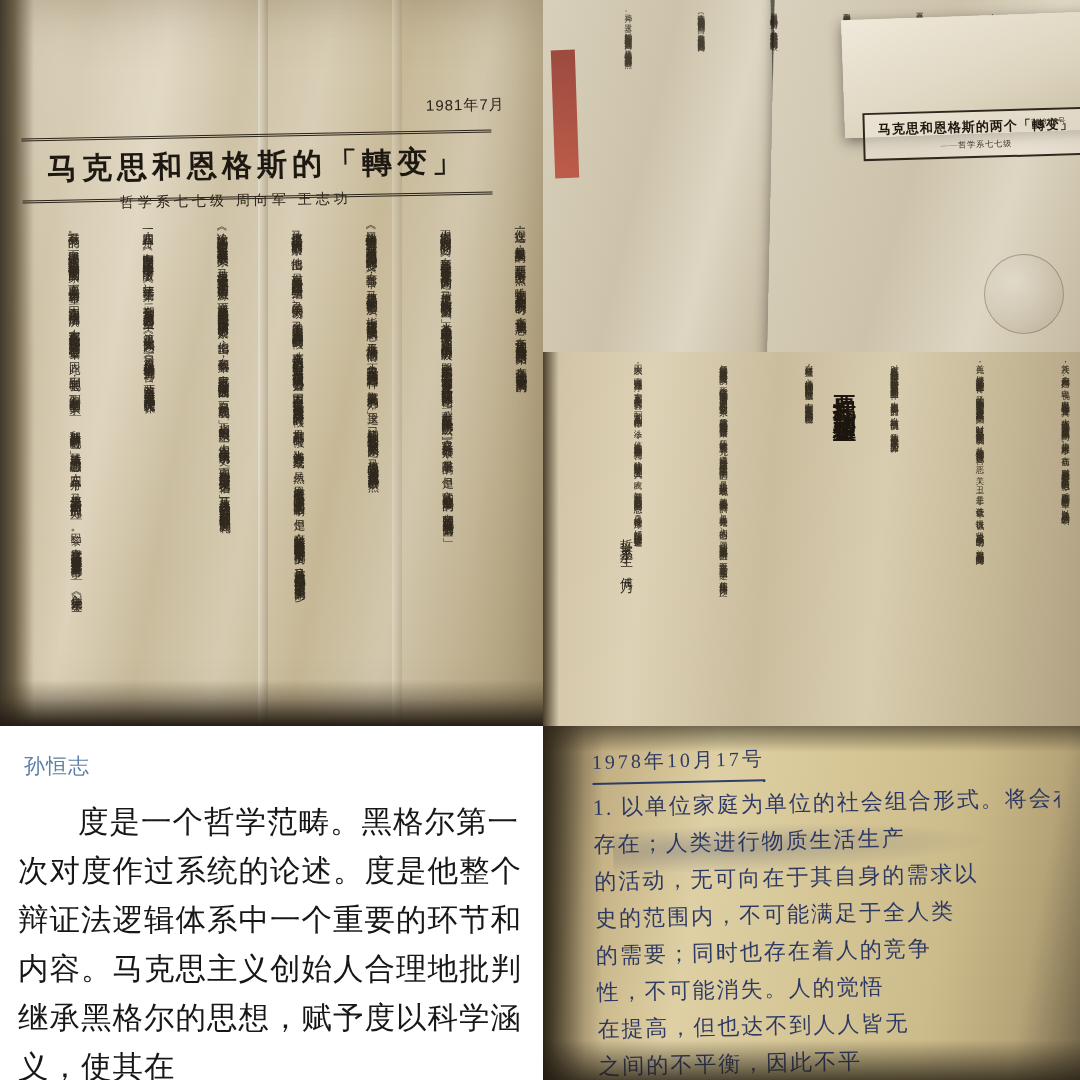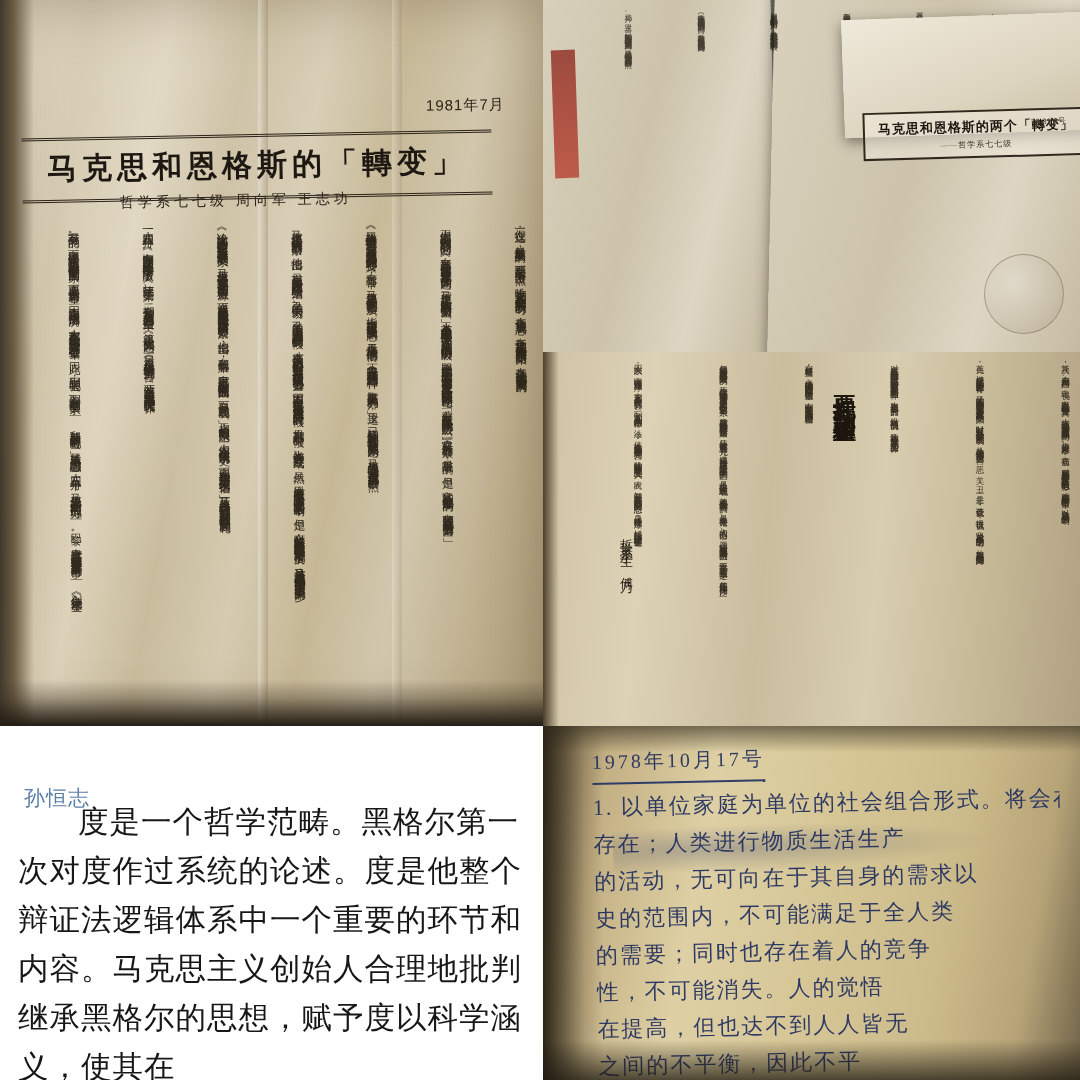--- a/index.html
+++ b/index.html
@@ -195,21 +195,21 @@
     letter-spacing: 4px; color: #241d13;
   }
 
   
   .p-d {
     left: 0; top: 726px; width: 543px; height: 354px;
     background: #ffffff;
   }
   .p-d .author-name {
     position: absolute; left: 24px; top: 26px;
-    font-size: 21px; color: #5b7fa6; letter-spacing: 1px; margin-top: 32px;
+    font-size: 21px; color: #5b7fa6; letter-spacing: 1px;
   }
   .p-d .body {
     position: absolute; left: 18px; right: 14px; top: 72px;
     font-family: "Liberation Serif", serif;
     font-size: 30.5px;
     line-height: 49px;
     color: #171717;
     text-indent: 60px;
     letter-spacing: 1px;
   }

